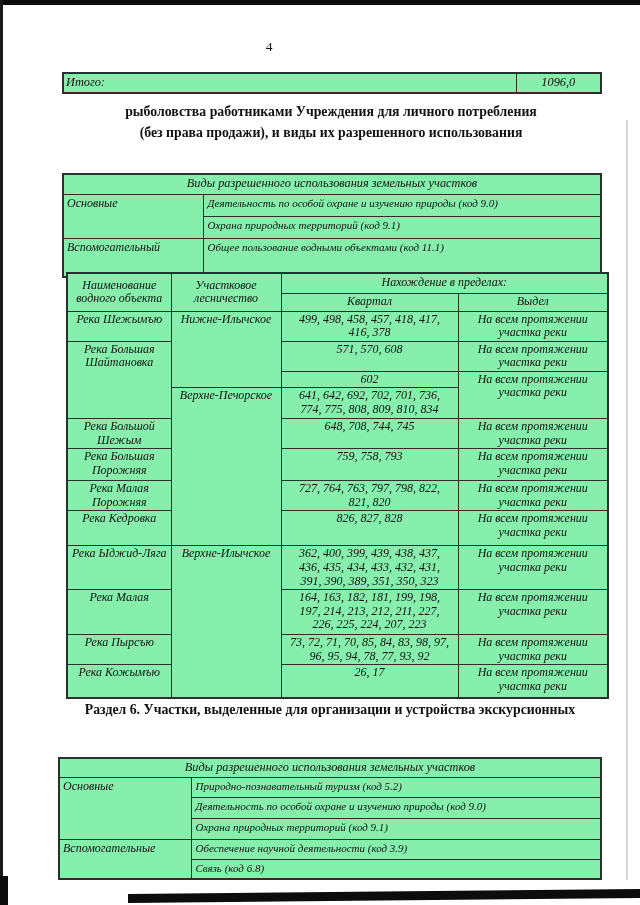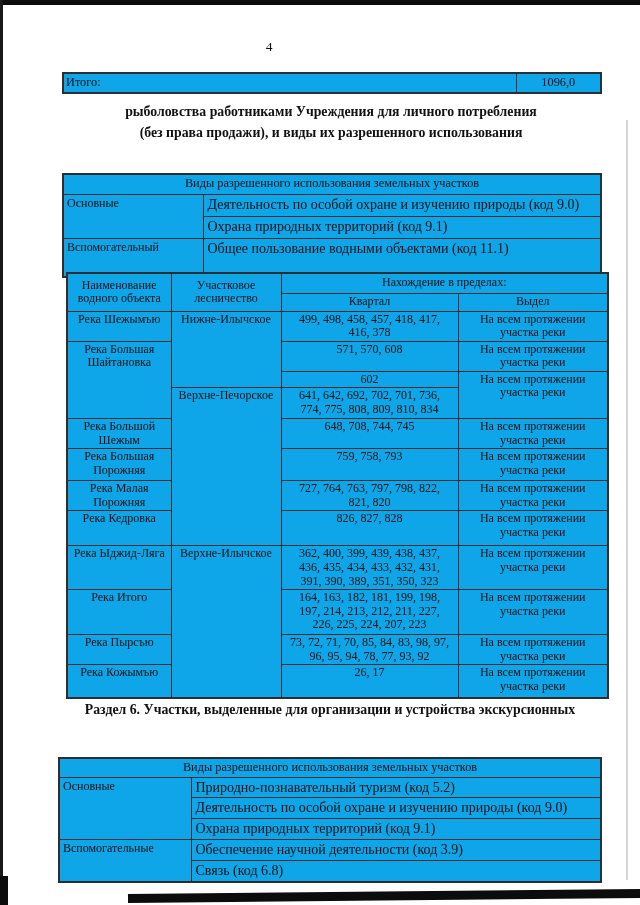--- a/index.html
+++ b/index.html
@@ -16,21 +16,21 @@
   .scan-top    { position:absolute; left:0; top:0; width:640px; height:5px; background:#0c0c0c; }
   .scan-left   { position:absolute; left:0; top:0; width:3px; height:882px; background:#191919; }
   .scan-corner { position:absolute; left:0; top:876px; width:8px; height:29px; background:#0c0c0c; }
   .scan-bottom { position:absolute; left:128px; top:894px; width:520px; height:9px; background:#0c0c0c;
                  transform:rotate(-0.55deg); transform-origin:left center; }
   .scan-right  { position:absolute; left:626px; top:120px; width:2px; height:760px; background:#d6d6d6; }
 
   .page-number { position:absolute; left:243px; top:39px; width:52px; text-align:center;
                  font-size:13.5px; }
 
-  .doc-table { position:absolute; border-collapse:collapse; table-layout:fixed; background:#0ea5e9; }
+  .doc-table { position:absolute; border-collapse:collapse; table-layout:fixed; background:#86efac;font-style:italic; }
   .doc-table td, .doc-table th {
     border:1px solid #2e2e2e;
     font-weight:normal;
     font-size:12px;
     line-height:1.13;
     vertical-align:top;
     padding:1px 2px;
   }
   .doc-table { border:2px solid #2e2e2e; }
 
@@ -42,21 +42,21 @@
 
   
   .heading { position:absolute; text-align:center; font-weight:bold; font-size:13.8px; line-height:21px; }
   .heading div { white-space:nowrap; }
   #heading5 { left:62px; top:101px; width:538px; }
   #heading6 { left:40px; top:699px; width:580px; }
 
   
   .landuse th { text-align:center; vertical-align:middle; font-size:12.3px; }
   .landuse .lu-label { text-align:left; padding:2px 3px; font-size:12px; }
-  .landuse .lu-item  { text-align:left; padding:2px 3px 2px 4px; font-size:14px; }
+  .landuse .lu-item  { text-align:left; padding:2px 3px 2px 4px; font-size:11px; }
   #landuse5 { left:62px; top:173px; width:538px; }
   #landuse6 { left:58px; top:757px; width:542px; }
 
   
   #rivers { left:66px; top:272px; width:541px; }
   #rivers th { text-align:center; vertical-align:middle; }
   #rivers td { text-align:center;margin-left:6px; }
 </style>
 </head>
 <body>
@@ -199,21 +199,21 @@
     <td rowspan="4">Верхне-Илычское</td>
     <td>
       <div>362, 400, 399, 439, 438, 437,</div>
       <div>436, 435, 434, 433, 432, 431,</div>
       <div>391, 390, 389, 351, 350, 323</div>
     </td>
     <td>На всем протяжении участка реки</td>
   </tr>
 
   <tr style="height:45px">
-    <td>Река Итого</td>
+    <td>Река Малая</td>
     <td>
       <div>164, 163, 182, 181, 199, 198,</div>
       <div>197, 214, 213, 212, 211, 227,</div>
       <div>226, 225, 224, 207, 223</div>
     </td>
     <td>На всем протяжении участка реки</td>
   </tr>
 
   <tr style="height:30px">
     <td>Река Пырсъю</td>

